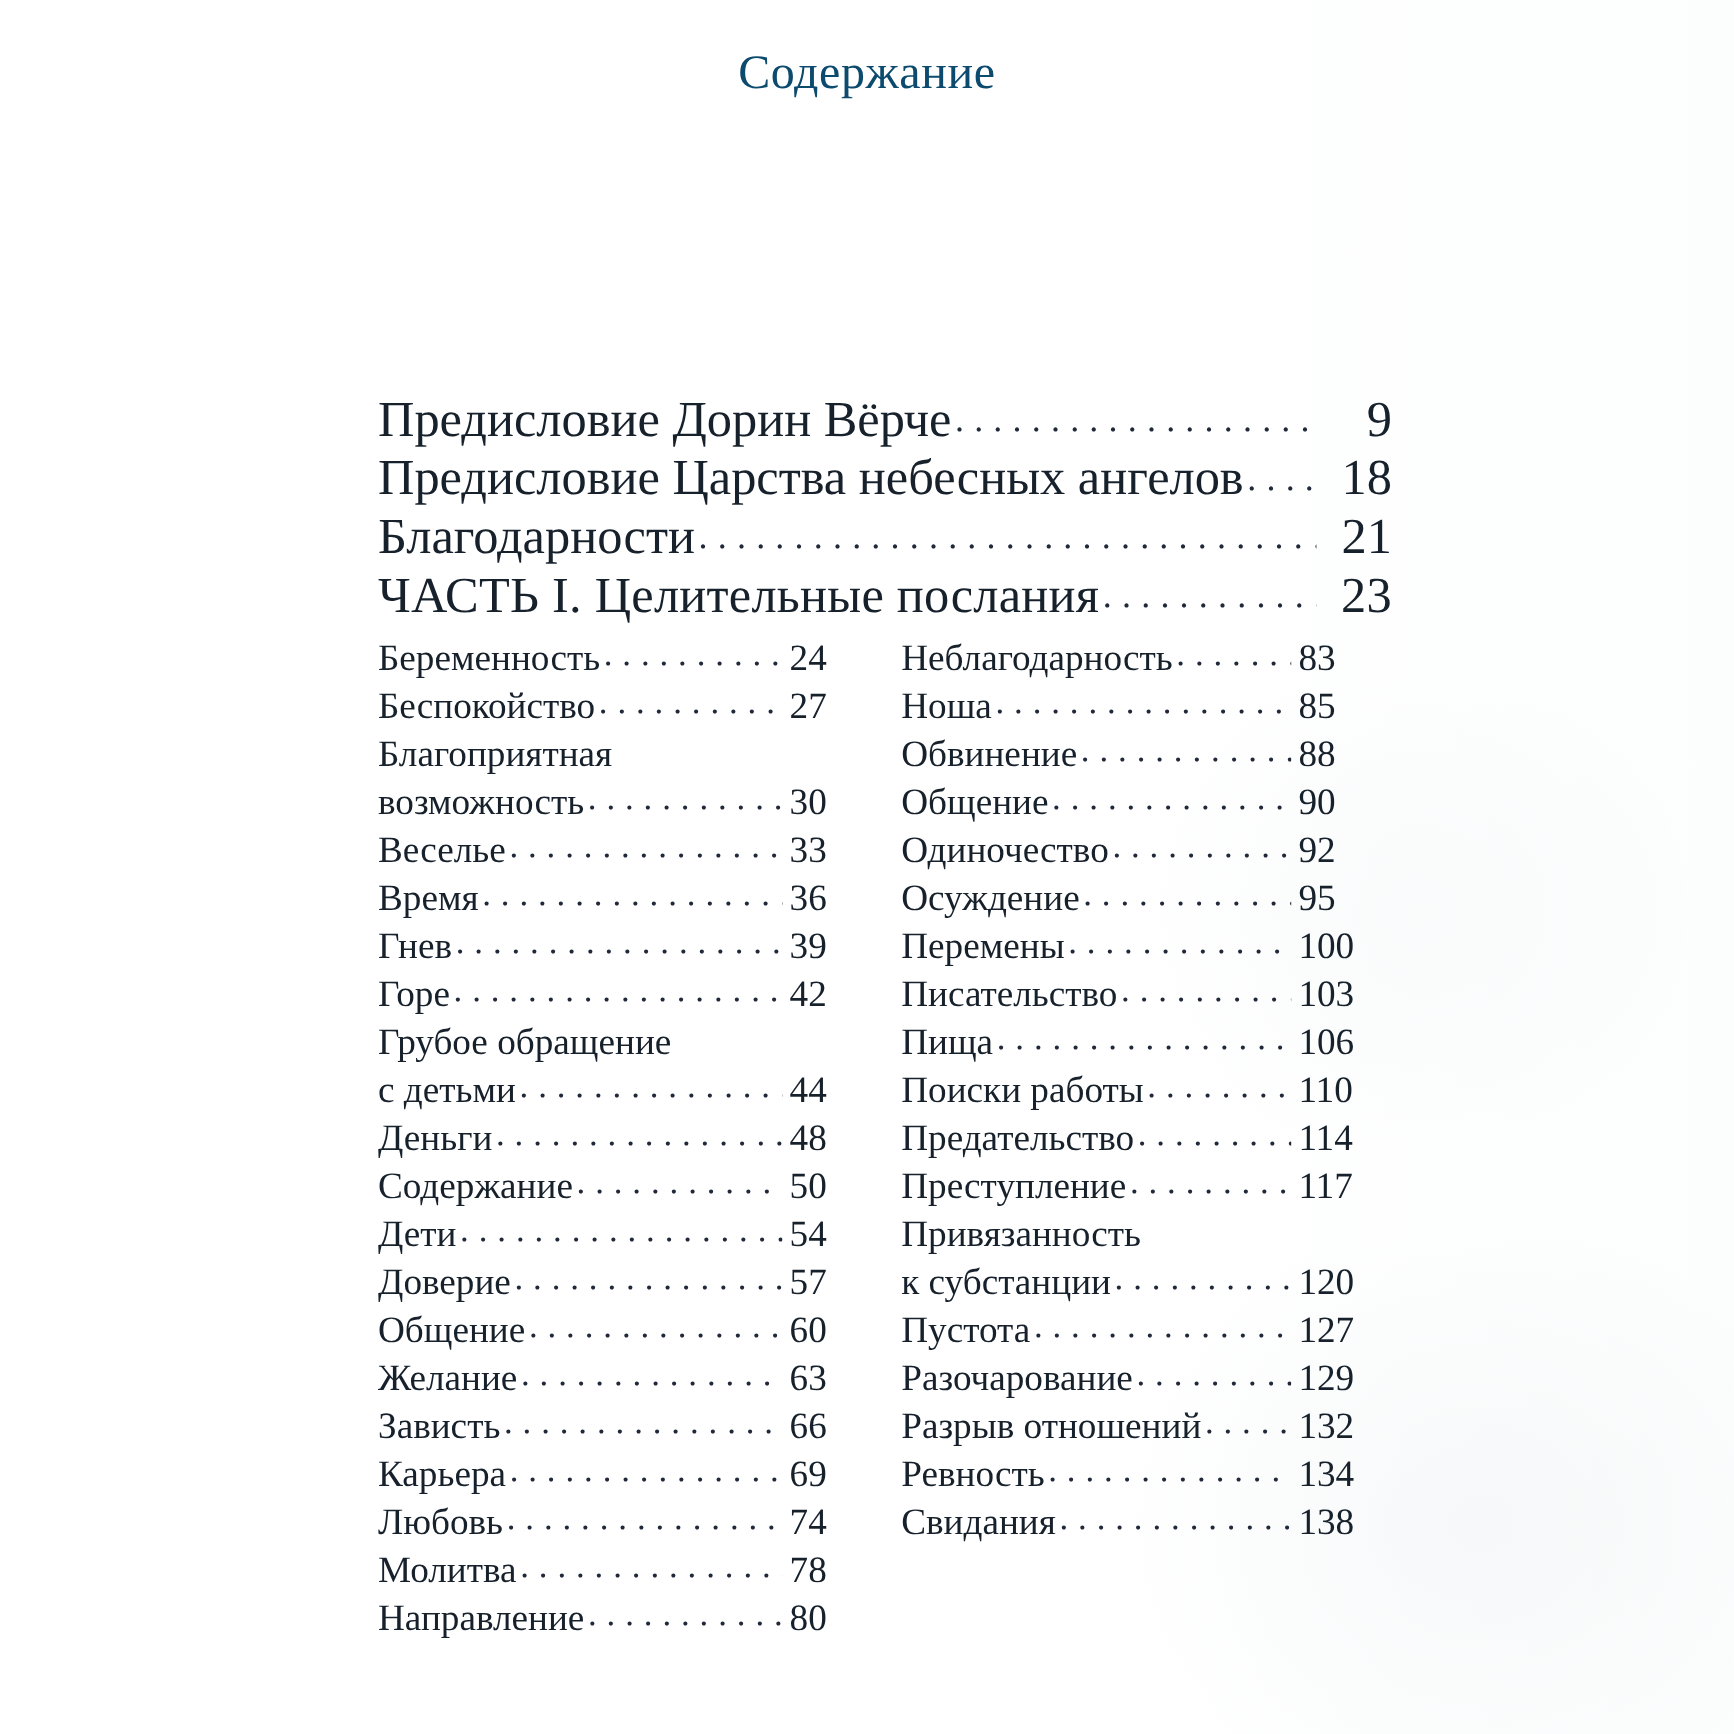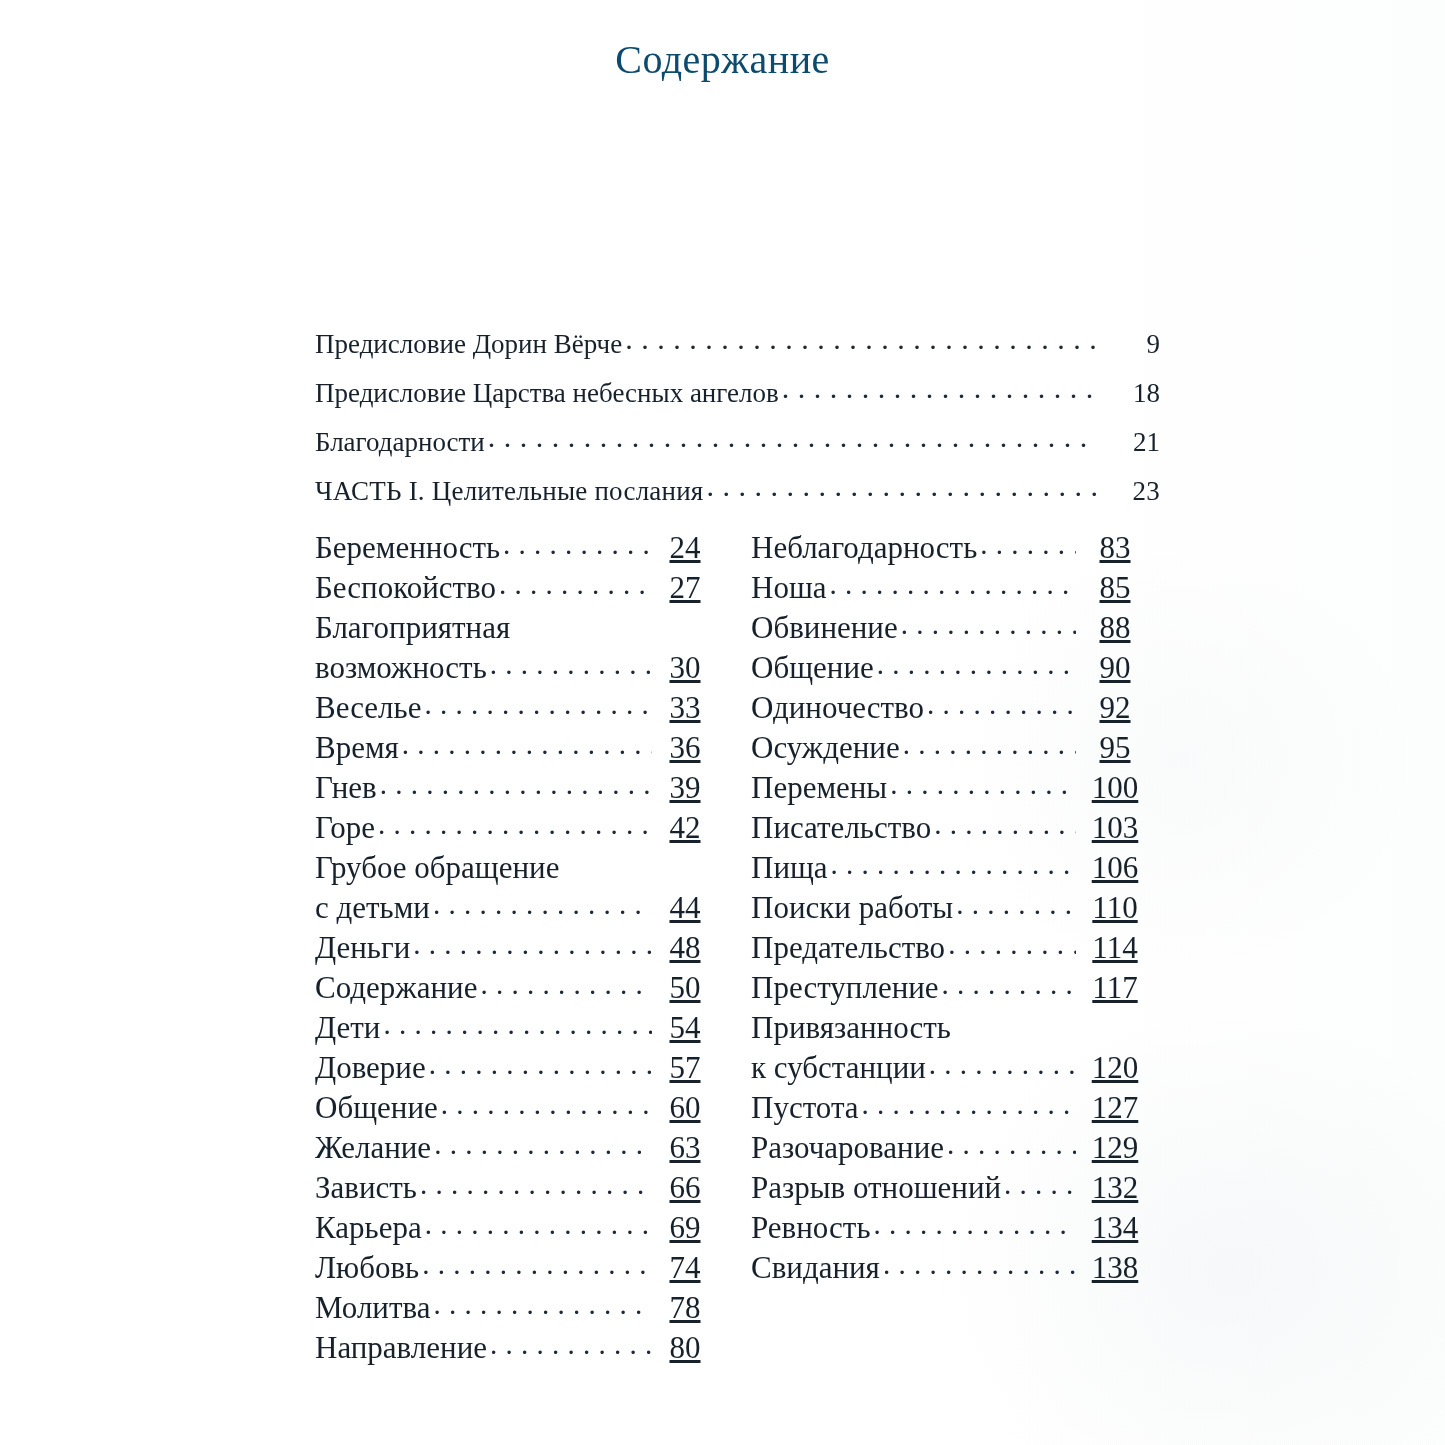--- a/index.html
+++ b/index.html
@@ -49,21 +49,21 @@
     left: 315px;
     top: 326px;
     width: 845px;
   }
 
   
   .row {
     display: flex;
     align-items: baseline;
     height: 49px;
-    font-size: 27px;
+    font-size: 42px;
     color: #17212c;
     white-space: nowrap;
   }
   .row .label { flex: 0 0 auto; }
   .row .leader {
     flex: 1 1 auto;
     overflow: hidden;
     margin: 0 7px 0 3px;
     position: relative;
     top: -4px;
@@ -113,23 +113,22 @@
     top: -4px;
     letter-spacing: 0.5px;
     font-size: 29px;
     color: #20293a;
   }
   .entry .leader::before {
     content: ". . . . . . . . . . . . . . . . . . . . . . . . . . . . . . . . . . . . . . .";
   }
   .entry .pageno {
     flex: 0 0 auto;
-    text-align: center;
+    text-align: left;
     min-width: 54px;
-    text-decoration: underline;
   }
 
   
   .col-right .entry .pageno { min-width: 66px; }
 </style>
 </head>
 <body>
 
 <div class="page-tint"></div>
 

